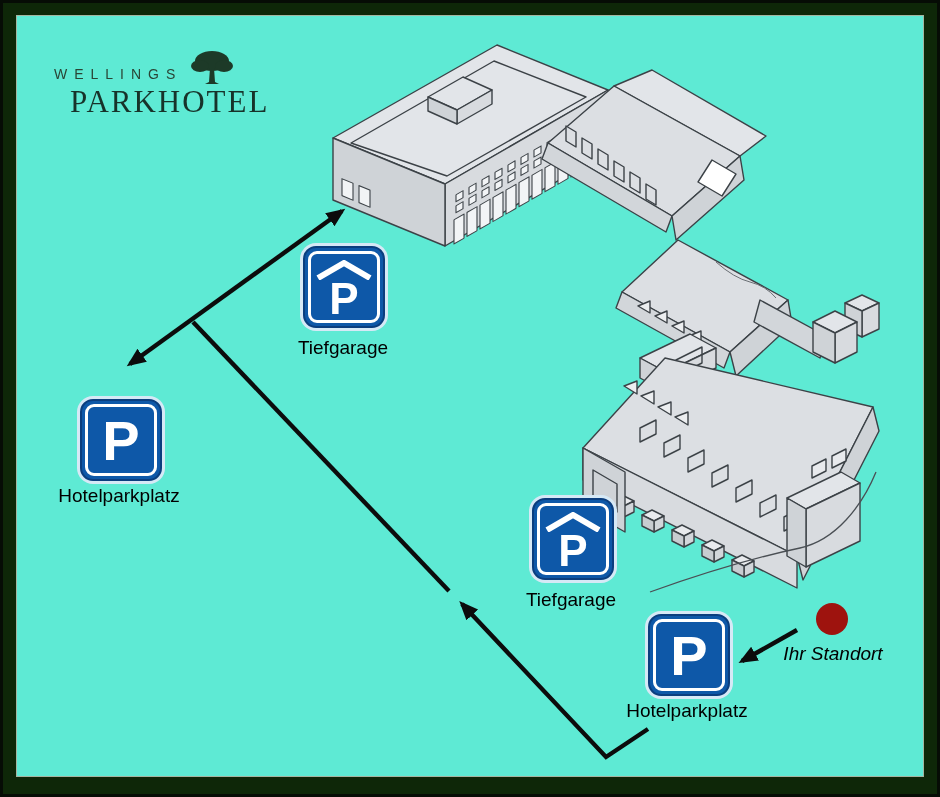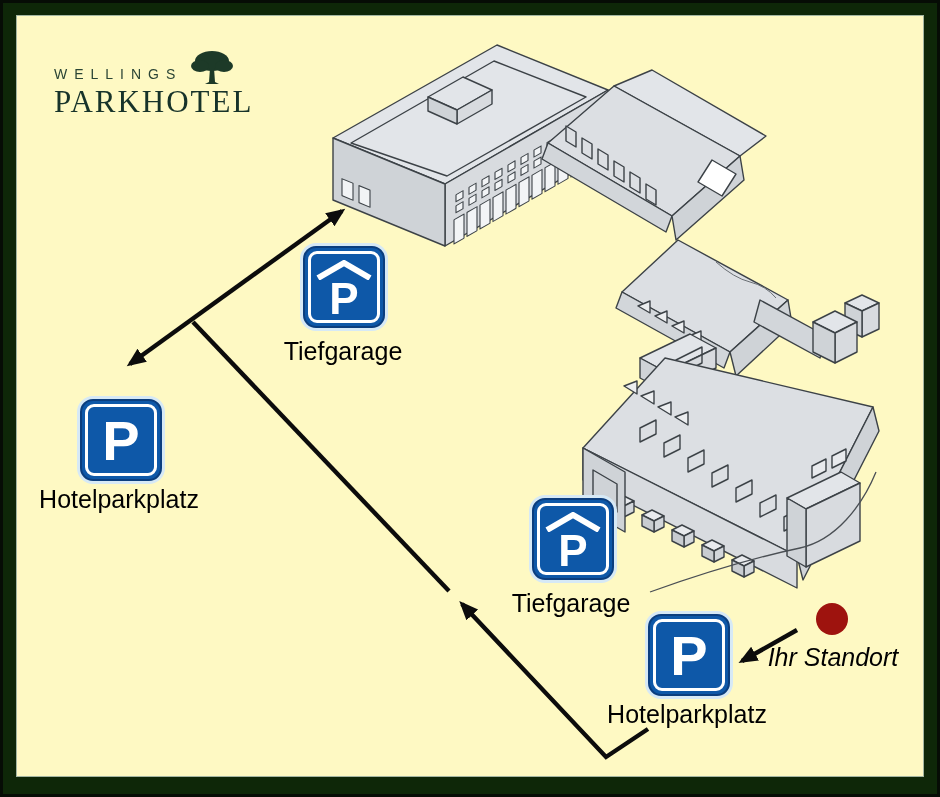--- a/index.html
+++ b/index.html
@@ -1,42 +1,42 @@
 <!DOCTYPE html>
 <html><head>
 <meta charset="utf-8">
 <style>
   html,body{margin:0;padding:0;background:#444;}
-  .stage{position:relative;width:940px;height:797px;background:#fef9c3;overflow:hidden;
+  .stage{position:relative;width:940px;height:797px;background:#5eead4;overflow:hidden;
          font-family:"Liberation Sans",sans-serif;}
   
   .frame-black{position:absolute;inset:0;border:3px solid #060c05;pointer-events:none;z-index:50;}
   .frame-green{position:absolute;inset:3px;border-style:solid;border-color:#0e2708;
                border-width:12px 13px 17px 13px;pointer-events:none;z-index:49;}
   .frame-line{position:absolute;inset:15px 16px 20px 16px;border:1px solid #a3b6a1;
               pointer-events:none;z-index:48;}
 
   
   .logo{position:absolute;left:54px;top:48px;color:#1c3a2b;z-index:10;}
   .logo-top{display:flex;align-items:flex-end;gap:6px;}
   .logo-wellings{font-size:14px;letter-spacing:7px;font-weight:500;color:#2a4435;
                  padding-bottom:4px;}
   .logo-parkhotel{font-family:"Liberation Serif",serif;font-size:31px;letter-spacing:2px;
-                  color:#17332a;margin-top:-2px;}
+                  color:#17332a;margin-left:16px;margin-top:-2px;}
 
   
   .sign{position:absolute;width:78px;height:78px;background:#0e58a8;border:2px solid #0b3e7e;
         border-radius:13px;box-shadow:0 0 0 3px #d6e9f6;display:flex;flex-direction:column;
         align-items:center;justify-content:center;z-index:20;}
   .sign::before{content:"";position:absolute;inset:3px;border:3px solid #ffffff;border-radius:9px;}
   .sign .p{font-weight:bold;color:#ffffff;line-height:1;position:relative;}
   .sign.plain .p{font-size:56px;margin-top:2px;}
   .sign.garage .p{font-size:44px;margin-top:-3px;}
   .sign.garage svg{margin-top:7px;position:relative;}
-  .sign-label{position:absolute;width:180px;text-align:center;font-size:25px;color:#000;z-index:20;}
+  .sign-label{position:absolute;width:180px;text-align:center;font-size:19px;color:#000;z-index:20;}
 
   
   .standort-dot{position:absolute;left:816px;top:603px;width:32px;height:32px;border-radius:50%;
                 background:#9e130e;z-index:20;}
 
   svg.mapart{position:absolute;left:0;top:0;z-index:5;}
 </style>
 </head>
 <body>
 

